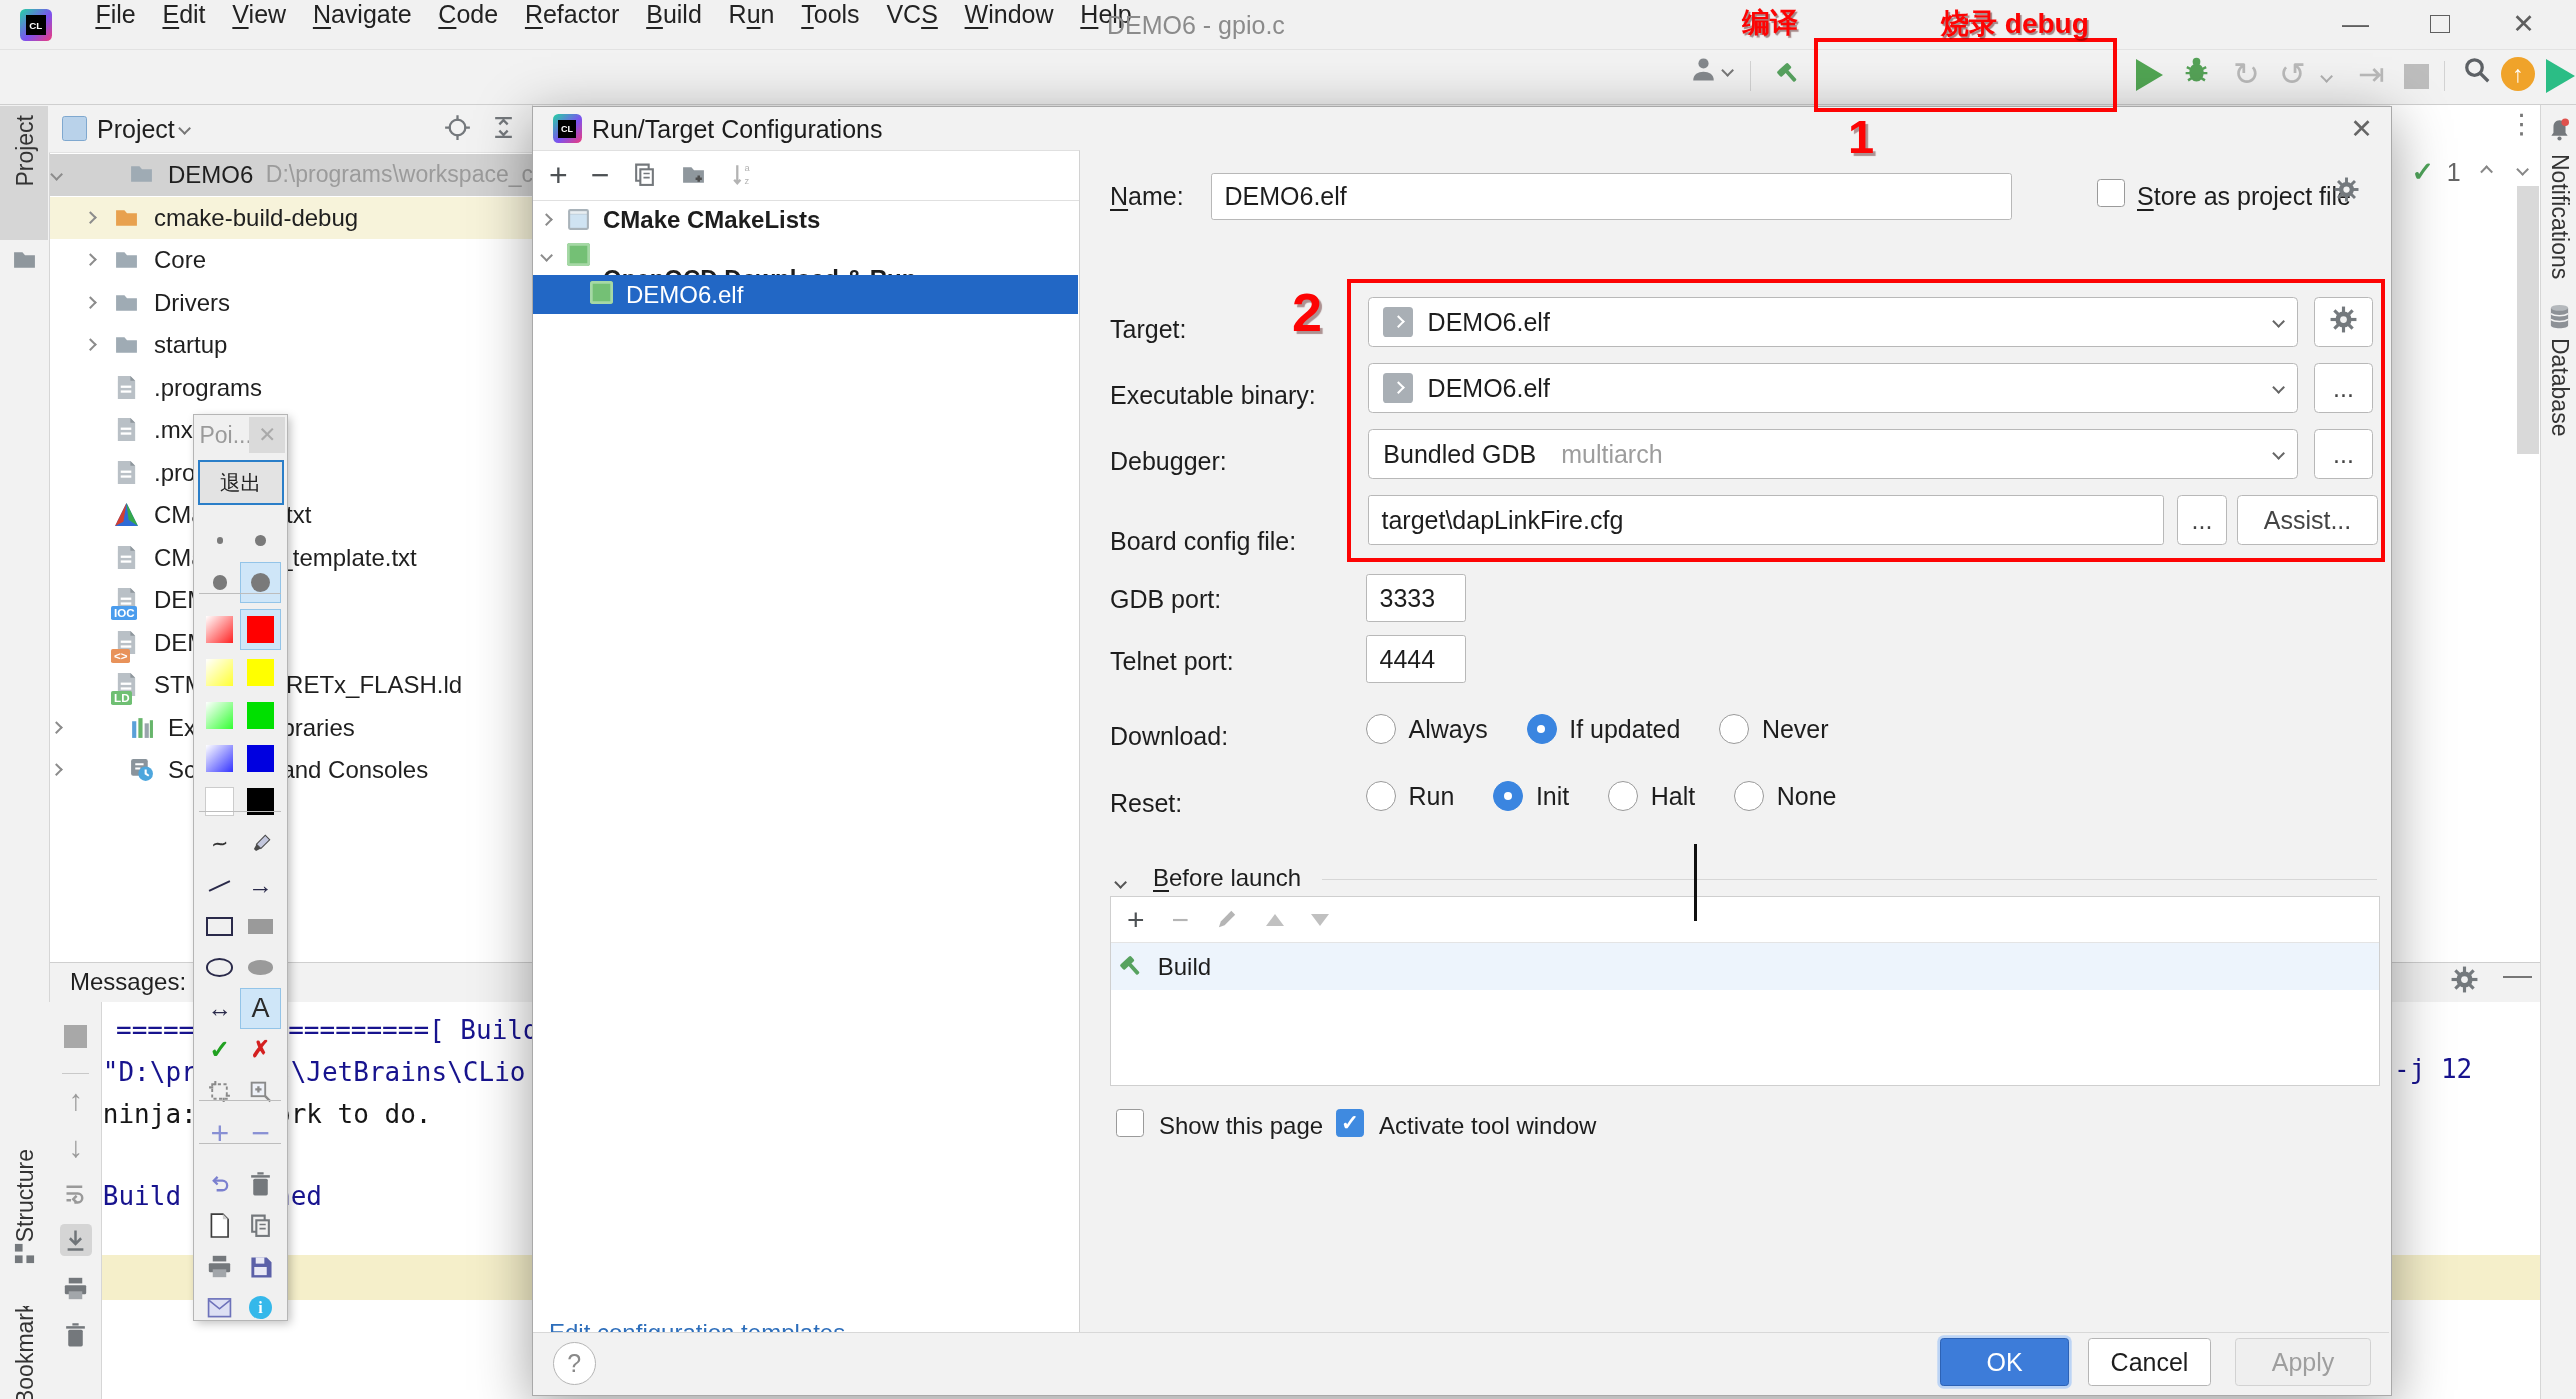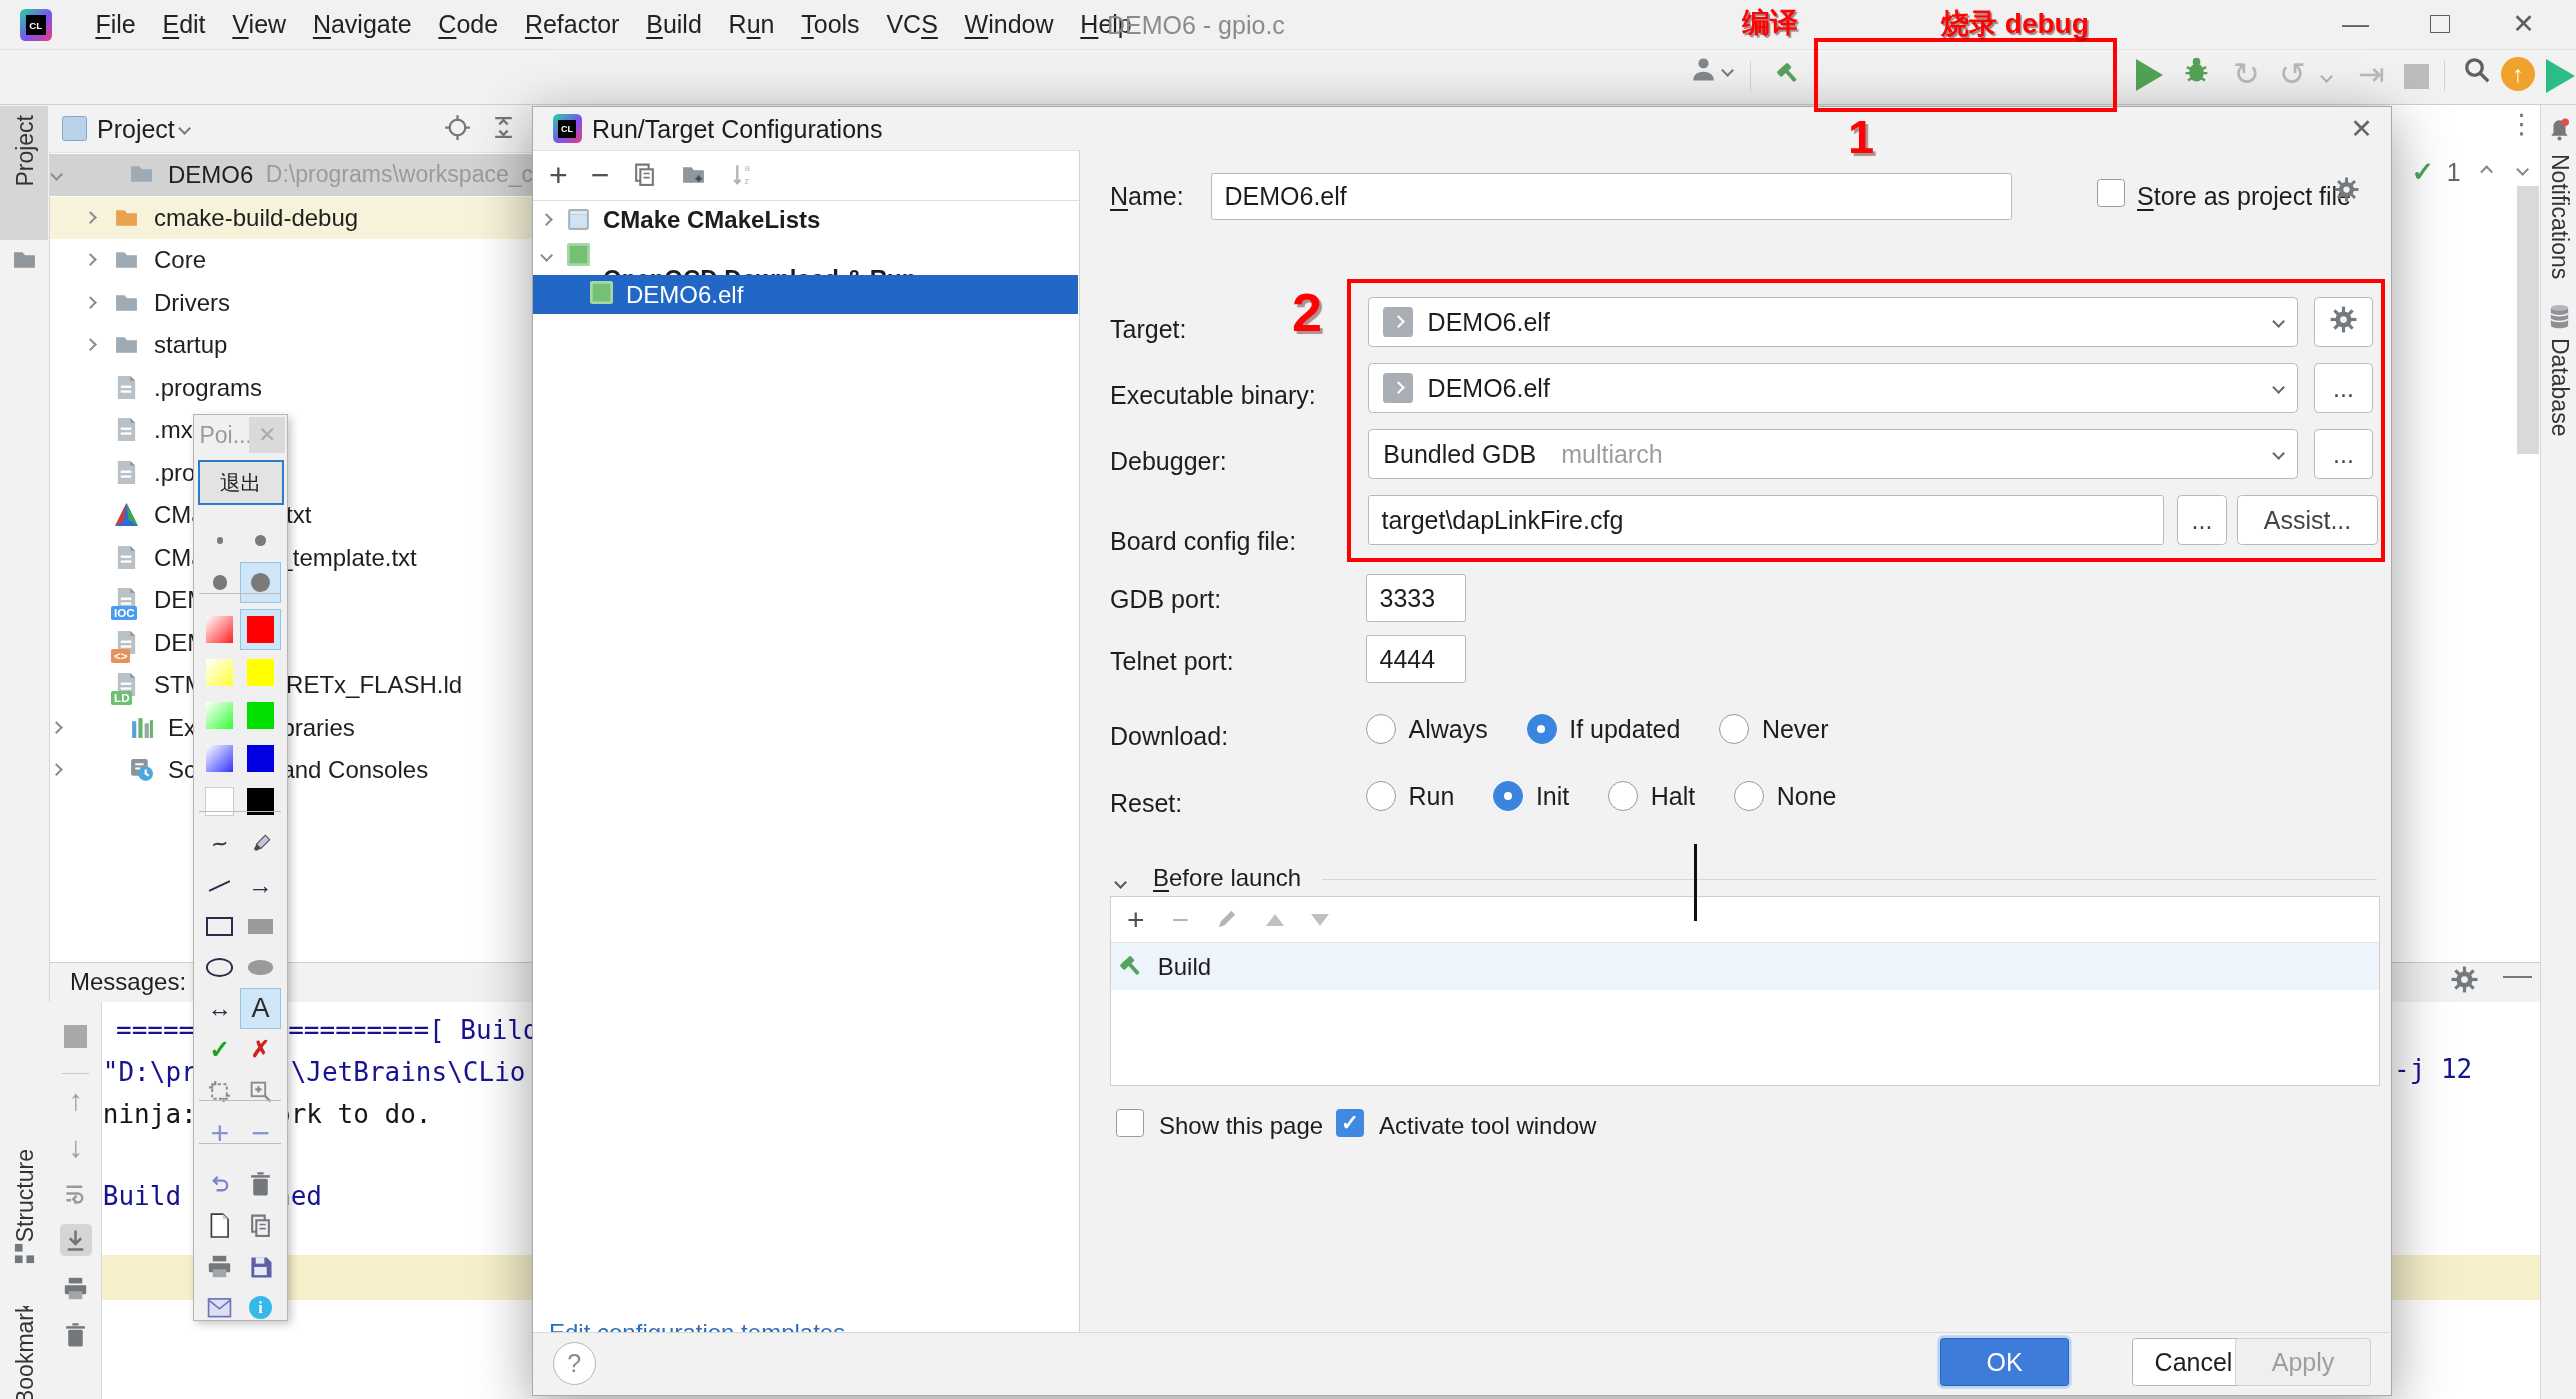--- a/index.html
+++ b/index.html
@@ -4,21 +4,21 @@
 <style>
   html,body{margin:0;padding:0;}
   body{width:2576px;height:1400px;position:relative;overflow:hidden;
        background:#f2f2f2;font-family:"Liberation Sans",sans-serif;color:#1c1c1c;
        -webkit-font-smoothing:antialiased;}
   .abs{position:absolute;}
   .flex{display:flex;align-items:center;}
 
   
   .titlebar{left:0;top:0;width:2576px;height:49px;background:#f1f1f1;border-bottom:0.9px solid #e2e2e2;z-index:5;}
-  .menu-items{left:82px;top:0;height:49px;display:flex;align-items:center;}
+  .menu-items{left:82px;top:0;height:49px;display:flex;align-items:flex-start;}
   .menu-item{padding:0 13.4px;font-size:25px;color:#222;white-space:nowrap;}
   .menu-item u{text-decoration:underline;text-underline-offset:3.6px;}
   .win-title{left:1107px;top:10.7px;font-size:25px;color:#8b8b8b;}
   .winbtn{top:7.2px;width:39px;height:34px;display:flex;align-items:center;justify-content:center;color:#5f5f5f;font-size:27px;}
   .restore-glyph{width:18px;height:16px;border:1.8px solid #5f5f5f;}
   .navbar{left:0;top:49px;width:2576px;height:55px;background:#f2f2f2;border-bottom:0.9px solid #cfcfcf;z-index:4;}
   .crumbs{left:52px;top:49px;height:54px;display:flex;align-items:center;gap:12.5px;font-size:24px;color:#262626;}
   .vdiv{width:0.9px;height:30px;background:#d2d2d2;}
 
   .chev{display:inline-block;width:9.8px;height:9.8px;border-right:2.7px solid #8c8c8c;border-bottom:2.7px solid #8c8c8c;}
@@ -109,21 +109,21 @@
   .radio.sel::after{content:"";position:absolute;left:9.8px;top:9.8px;width:8px;height:8px;border-radius:50%;background:#fff;}
   .cbox{width:28px;height:28px;background:#fff;border:1.8px solid #9a9a9a;border-radius:3.6px;box-sizing:border-box;flex:none;}
   .cbox.on{background:#3f8ae0;border-color:#3f8ae0;color:#fff;display:flex;align-items:center;justify-content:center;font-size:21.5px;font-weight:bold;}
   .before-line{position:absolute;height:0;border-top:1.8px solid #d7d7d7;}
   .inner-panel{position:absolute;background:#fff;border:0.9px solid #cfcfcf;}
   .inner-toolbar{position:absolute;left:0;top:0;right:0;height:45px;border-bottom:0.9px solid #e4e4e4;display:flex;align-items:center;gap:27px;padding-left:16px;color:#8b8b8b;}
   .build-row{position:absolute;left:0;top:46px;right:0;height:47px;background:#edf4fc;display:flex;align-items:center;gap:12.5px;padding-left:7.2px;font-size:24px;color:#1d1d1d;}
   .dlg-footer{position:absolute;left:0;top:1225px;width:1856px;height:61px;border-top:0.9px solid #d8d8d8;background:#f2f2f2;}
   .btn{position:absolute;height:48px;border-radius:3.6px;display:flex;align-items:center;justify-content:center;font-size:25px;box-sizing:border-box;}
   .btn.primary{background:#3d7cd9;border:1.8px solid #2d62b5;color:#fff;box-shadow:0 0 0 2.7px #bcd4f5;}
-  .btn.normal{background:#fff;border:1.8px solid #b5b5b5;color:#1d1d1d;margin-left:44px;}
+  .btn.normal{background:#fff;border:1.8px solid #b5b5b5;color:#1d1d1d;}
   .btn.disabled{background:#efefef;border:1.8px solid #d2d2d2;color:#9e9e9e;}
   .help-circle{position:absolute;width:41px;height:41px;border-radius:50%;border:1.8px solid #b5b5b5;background:#fff;color:#8a8a8a;
                display:flex;align-items:center;justify-content:center;font-size:25px;}
   .annot-vline{background:#101010;z-index:62;}
 
   .toolbtn{display:flex;align-items:center;justify-content:center;}
   .info-dot{width:23px;height:23px;border-radius:50%;background:#35b8ea;color:#fff;font-size:16px;font-weight:bold;
             display:flex;align-items:center;justify-content:center;font-family:"Liberation Serif",serif;}
 </style>
 </head>

